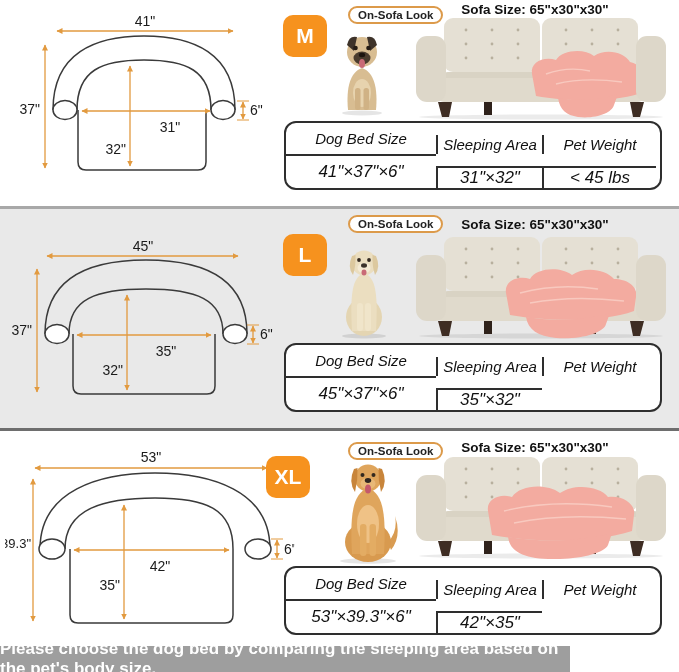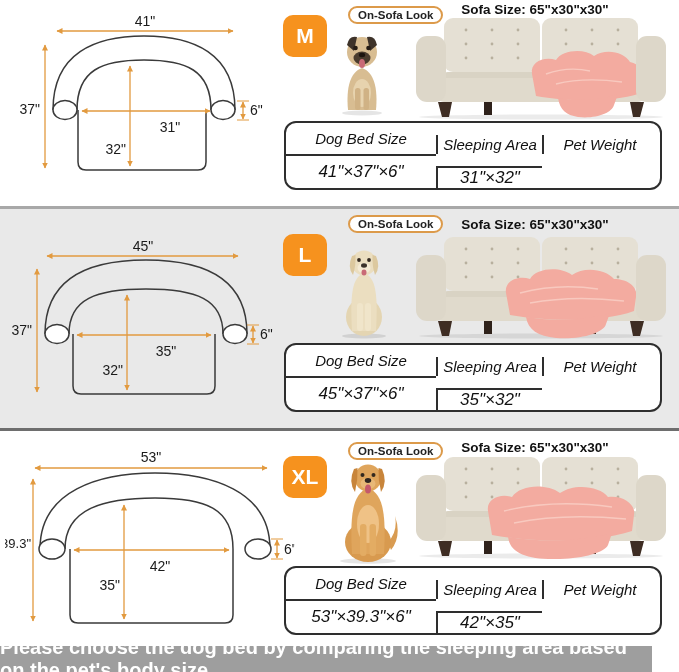--- a/index.html
+++ b/index.html
@@ -32,23 +32,23 @@
   .bedline{fill:none;stroke:#3a3a3a;stroke-width:1.5;}
   .bedfill{fill:#fff;stroke:#3a3a3a;stroke-width:1.5;}
   .dim{stroke:#e29a3f;stroke-width:1.3;}
   .tick{stroke:#e29a3f;stroke-width:1;}
   .dlabel{font:14px "Liberation Sans",sans-serif;fill:#1b1b1b;}
   .dlabel-sm{font:13px "Liberation Sans",sans-serif;fill:#1b1b1b;}
 
   .sofa{position:absolute;}
   .dog{position:absolute;}
 
-  .banner{position:absolute;left:0;top:646px;width:652px;height:26px;background:#9e9e9e;
+  .banner{position:absolute;left:0;top:646px;width:570px;height:26px;background:#9e9e9e;
           display:flex;align-items:center;justify-content:center;color:#fff;
-          font-size:20px;font-weight:bold;}
+          font-size:17px;font-weight:bold;}
 </style>
 </head>
 <body>
 
 <div class="canvas">
 
   <section class="row row-m">
     <svg class="diagram" style="left:10px;top:8px" width="265" height="185" viewBox="0 0 265 185">
       <defs>
         <marker id="ae" markerWidth="7" markerHeight="7" refX="5.5" refY="3" orient="auto" markerUnits="userSpaceOnUse">
@@ -141,20 +141,21 @@
       <rect x="8" y="22" width="30" height="66" rx="11" fill="#ddd7c9"></rect>
       <rect x="228" y="22" width="30" height="66" rx="11" fill="#ddd7c9"></rect>
     </svg>
 
     <div class="spec-table" style="top:121px">
       <div class="tcell th c1">Dog Bed Size</div>
       <div class="tcell th c2">Sleeping Area</div>
       <div class="tcell th c3">Pet Weight</div>
       <div class="tcell tdv c1">41"×37"×6"</div>
       <div class="tcell tdv c2">31"×32"</div>
+      <div class="tcell tdv c3">&lt; 45 lbs</div>
     </div>
   </section>
 
   <div class="div1"></div>
 
   <section class="row row-l">
     <svg class="diagram" style="left:8px;top:18px" width="270" height="195" viewBox="0 0 270 195">
       <g>
         <path class="bedline" d="M37,107 C37,50 82,33 138,33 C194,33 239,50 239,107"></path>
         <path class="bedline" d="M61,107 C61,72 88,62 138,62 C188,62 215,72 215,107"></path>
@@ -268,21 +269,21 @@
         <line class="tick" x1="266" y1="94" x2="278" y2="94"></line>
         <line class="tick" x1="266" y1="114" x2="278" y2="114"></line>
       </g>
       <text class="dlabel" x="146" y="17" text-anchor="middle">53"</text>
       <text class="dlabel-sm" x="26" y="103" text-anchor="end">39.3"</text>
       <text class="dlabel" x="155" y="126" text-anchor="middle">42"</text>
       <text class="dlabel" x="115" y="145" text-anchor="end">35"</text>
       <text class="dlabel" x="279" y="109" text-anchor="start">6"</text>
     </svg>
 
-    <div class="badge" style="left:283px;top:25px">XL</div>
+    <div class="badge" style="left:266px;top:25px">XL</div>
     <div class="pill" style="left:348px;top:11px">On-Sofa Look</div>
     <div class="sofa-size" style="left:410px;top:9px">Sofa Size: 65"x30"x30"</div>
 
     <svg class="dog" style="left:336px;top:31px" width="64" height="102" viewBox="0 0 64 102">
       <ellipse cx="32" cy="99" rx="28" ry="2.8" fill="rgba(0,0,0,0.10)"></ellipse>
       <path d="M52,80 Q62,70 59,54 Q66,74 55,88 Z" fill="#d99c52"></path>
       <ellipse cx="32" cy="80" rx="23" ry="20" fill="#d89a4f"></ellipse>
       <path d="M32,26 C16,32 14,54 16,92 L48,92 C50,54 48,32 32,26 Z" fill="#dfa55c"></path>
       <ellipse cx="32" cy="62" rx="11" ry="19" fill="#efc286"></ellipse>
       <rect x="24" y="62" width="6.5" height="32" rx="3" fill="#e3ac63"></rect>

